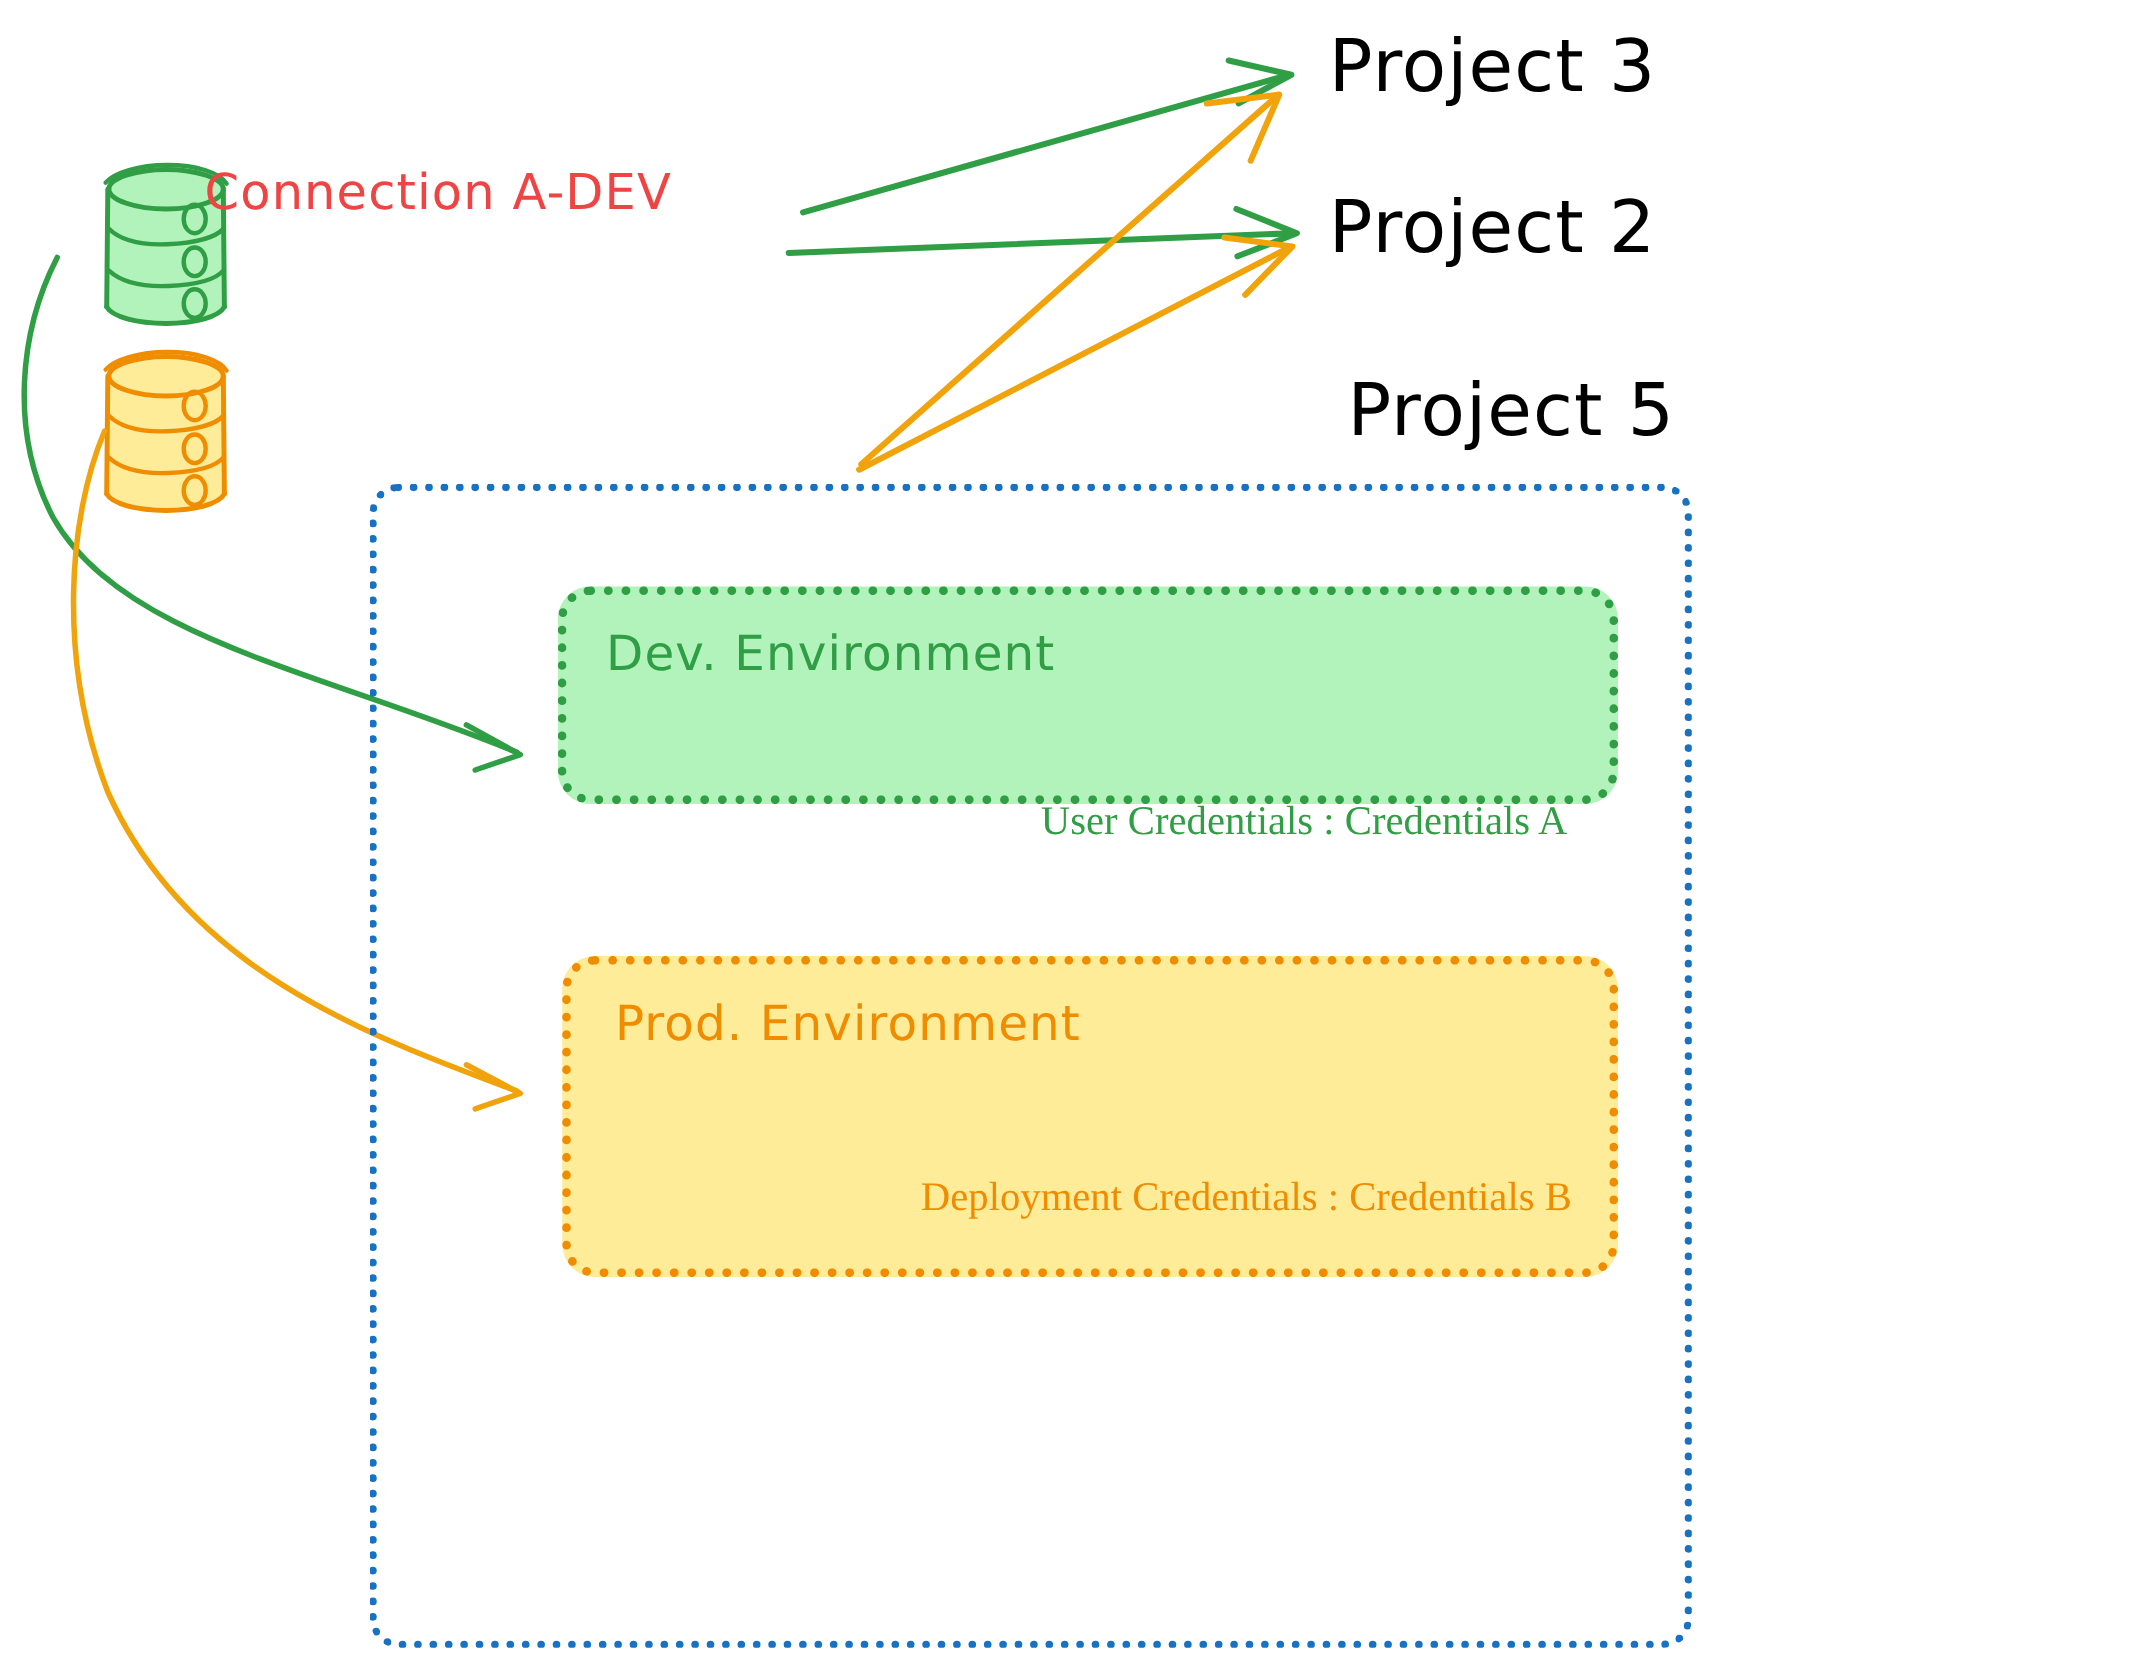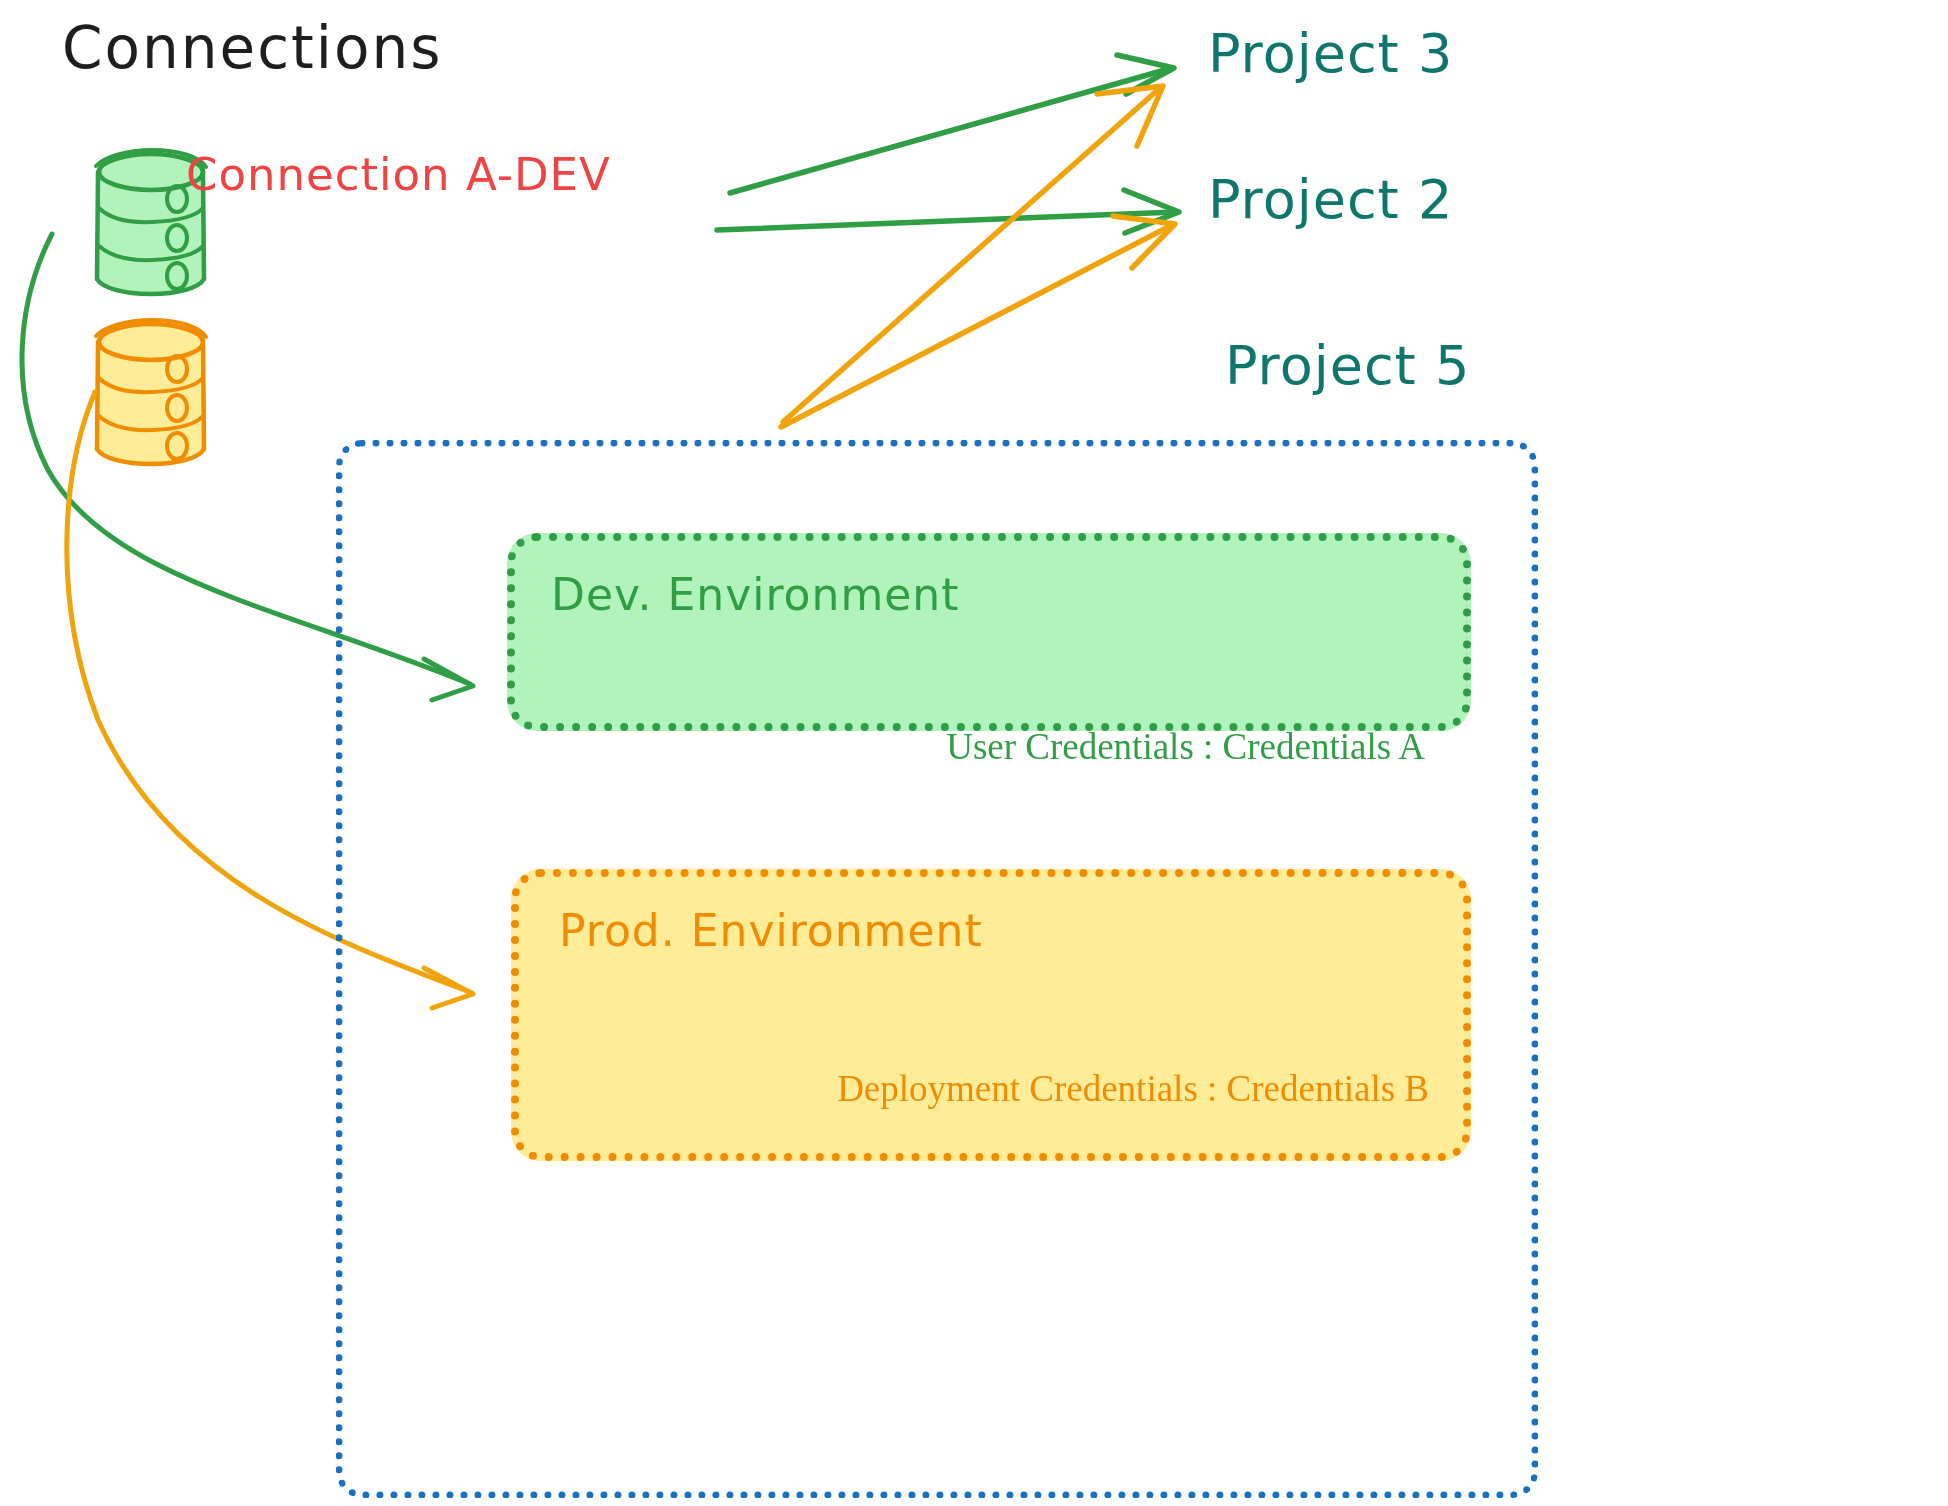--- a/index.html
+++ b/index.html
@@ -43,22 +43,22 @@
     font-size: 45px;
     color: #ef4444;
   }
   #label-conn-b {
     left: 178px;
     top: 310px;
     font-size: 45px;
     color: #f08c00;
   }
   .project-label {
-    font-size: 54px;
-    color: #0f766e;
+    font-size: 66px;
+    color: #000000;
   }
   #label-project-3 { left: 1208px; top: 22px; }
   #label-project-2 { left: 1208px; top: 168px; }
   #label-project-1 { left: 1225px; top: 334px; }
 
   #project1-box {
     position: absolute;
     left: 336px;
     top: 440px;
     width: 1202px;
@@ -181,21 +181,20 @@
       <path d="M52,234 C18,300 8,392 48,470 C110,580 290,610 470,684" fill="none" stroke="#2f9e44" stroke-width="5" stroke-linecap="round"></path>
       <path d="M424,659 L473,686 L432,700" fill="none" stroke="#2f9e44" stroke-width="5" stroke-linecap="round" stroke-linejoin="round"></path>
     </g>
 
     <g>
       <path d="M95,392 C62,470 52,600 98,720 C170,880 330,940 470,992" fill="none" stroke="#f0a30a" stroke-width="5" stroke-linecap="round"></path>
       <path d="M424,968 L473,994 L432,1008" fill="none" stroke="#f0a30a" stroke-width="5" stroke-linecap="round" stroke-linejoin="round"></path>
     </g>
   </svg>
 
-  <div class="hand" id="title-connections">Connections</div>
 
   <div class="hand" id="label-conn-a">Connection A-DEV</div>
 
 
   <div class="hand project-label" id="label-project-3">Project 3</div>
 
   <div class="hand project-label" id="label-project-2">Project 2</div>
 
   <div class="hand project-label" id="label-project-1">Project 5</div>
 

